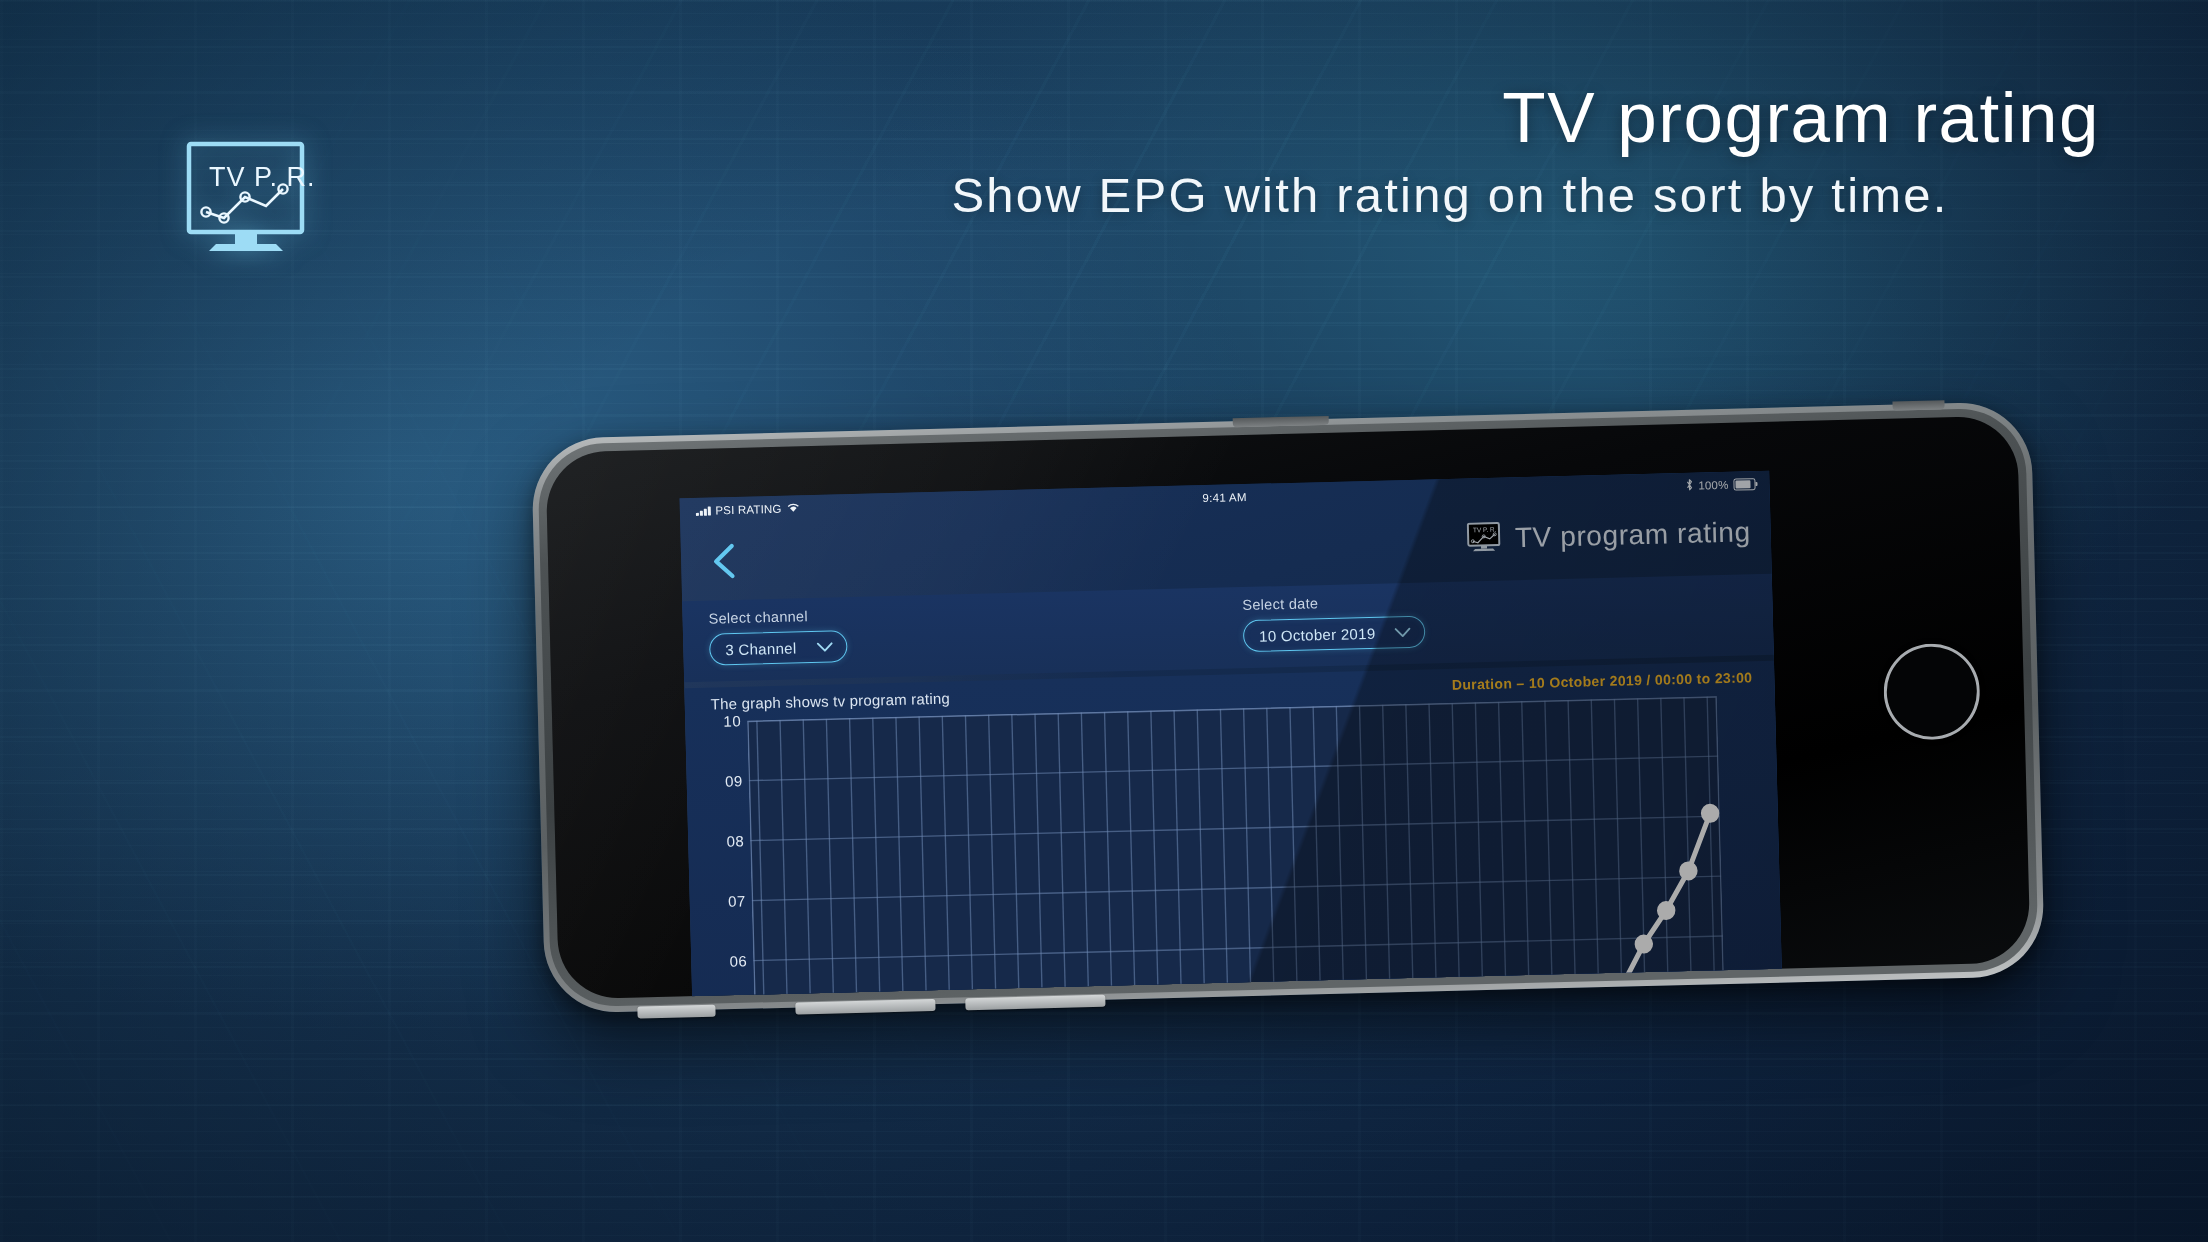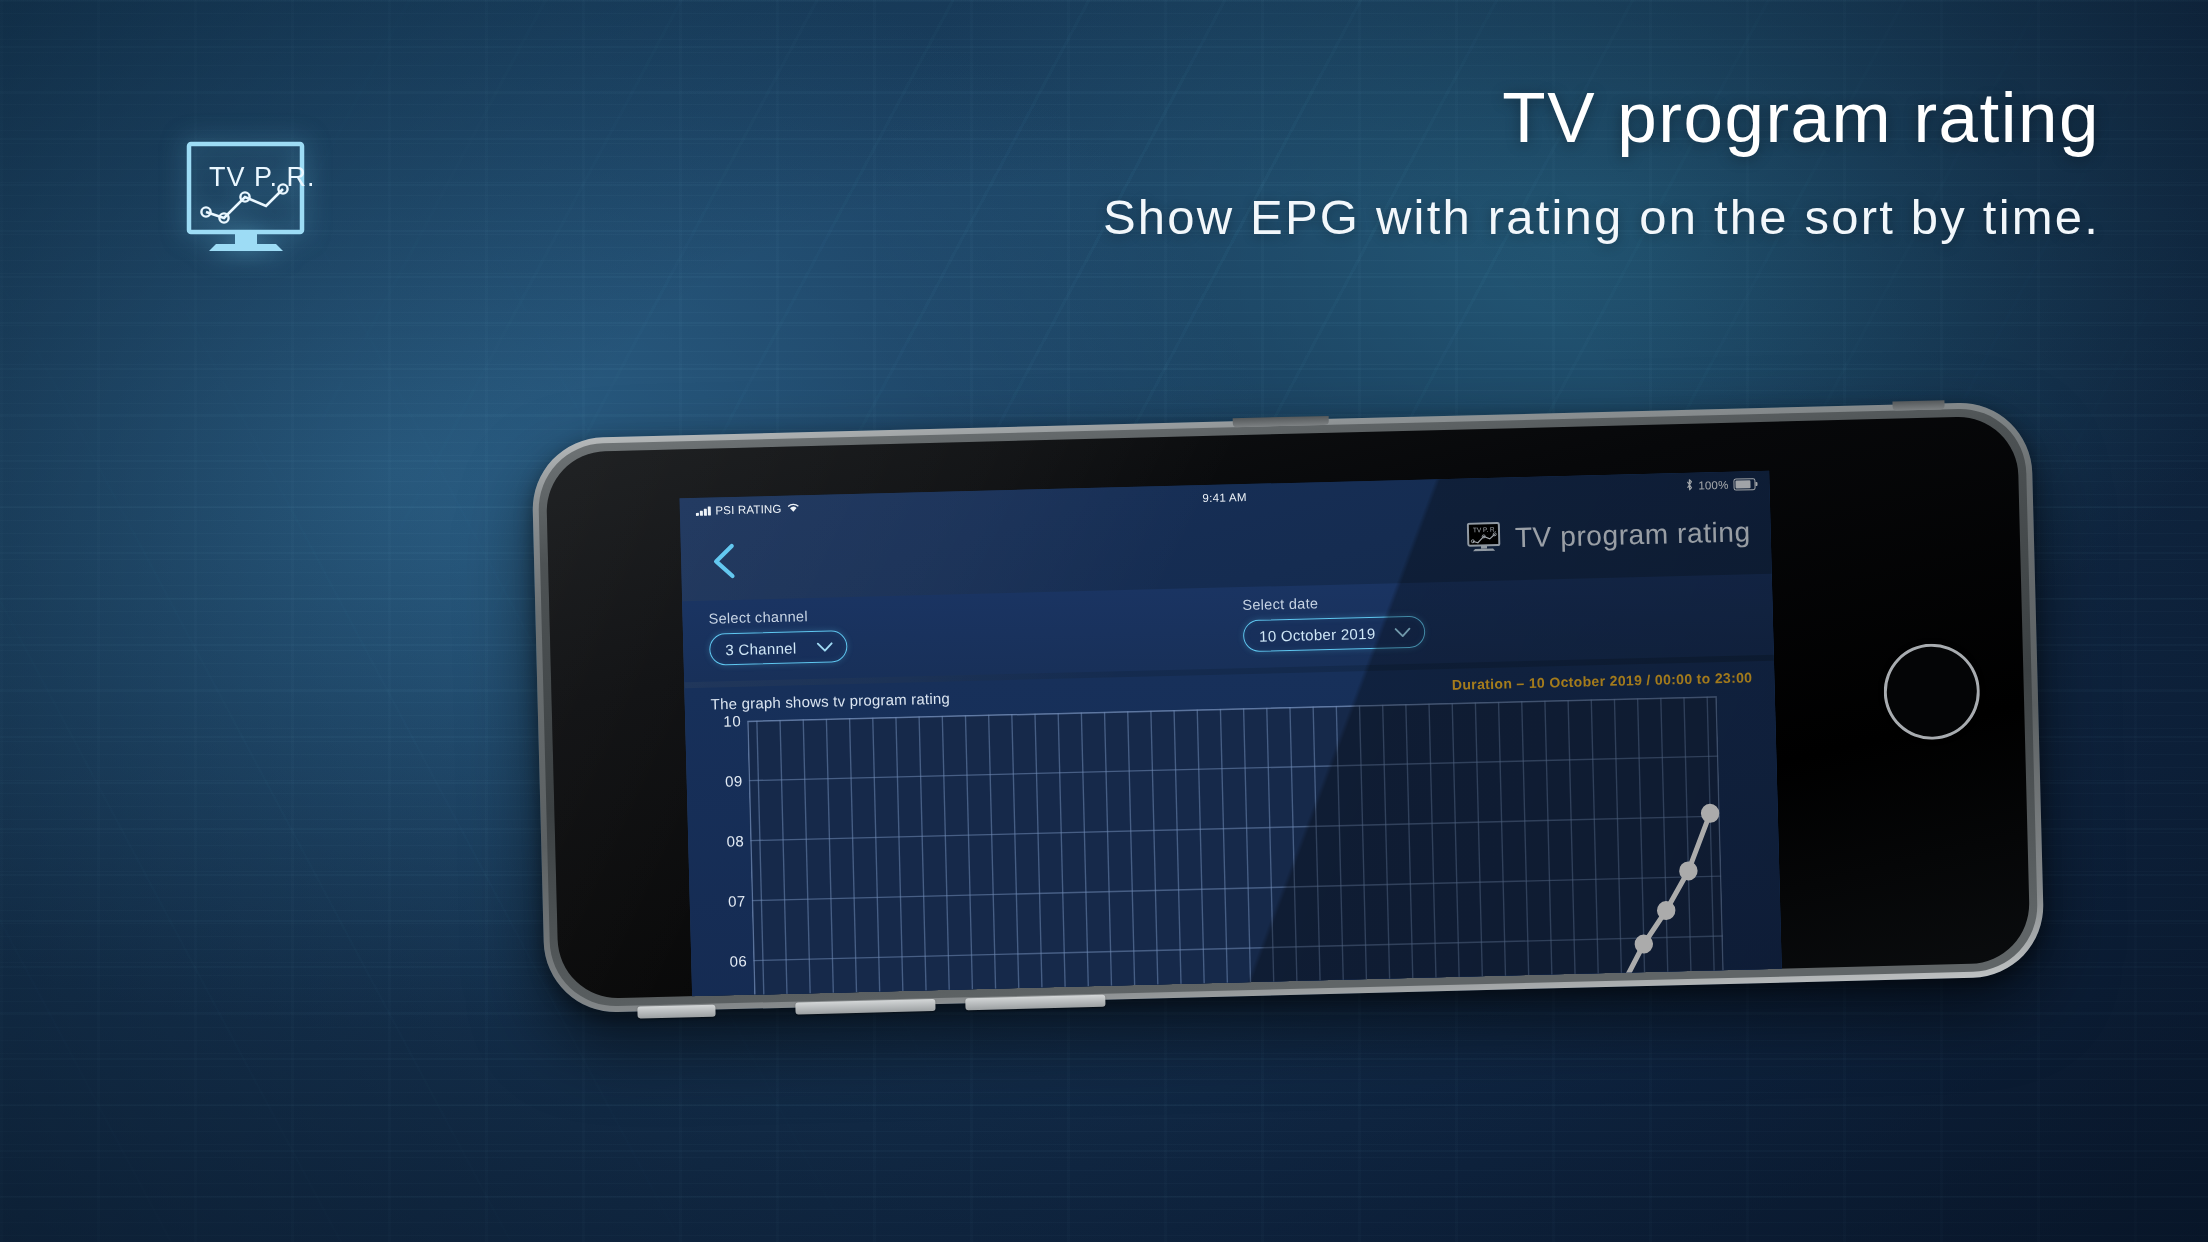--- a/index.html
+++ b/index.html
@@ -58,22 +58,22 @@
   #logo svg{display:block;filter:drop-shadow(0 0 12px rgba(120,205,240,.5));}
 
   
   #headings{position:absolute;right:108px;top:82px;text-align:right;width:1300px;}
   #h-title{
     font-size:71px;font-weight:400;color:#ffffff;letter-spacing:1.5px;
     line-height:1.0;text-shadow:0 2px 14px rgba(0,0,0,.35);
     font-family:"Liberation Sans",sans-serif;
   }
   #h-sub{
-    margin-top:40px;font-size:49px;font-weight:400;color:#f2f7fb;letter-spacing:2.2px;
-    line-height:1.0;text-shadow:0 2px 12px rgba(0,0,0,.3);
+    margin-top:18px;font-size:49px;font-weight:400;color:#f2f7fb;letter-spacing:2.2px;
+    line-height:1.0;text-shadow:0 2px 12px rgba(0,0,0,.3);text-align:center;
   }
 
   
   #phone{
     position:absolute;left:538px;top:420px;width:1500px;height:575px;
     transform:rotate(-1.45deg);transform-origin:50% 50%;
   }
   
   #phone-frame{
     position:absolute;inset:0;border-radius:72px;

